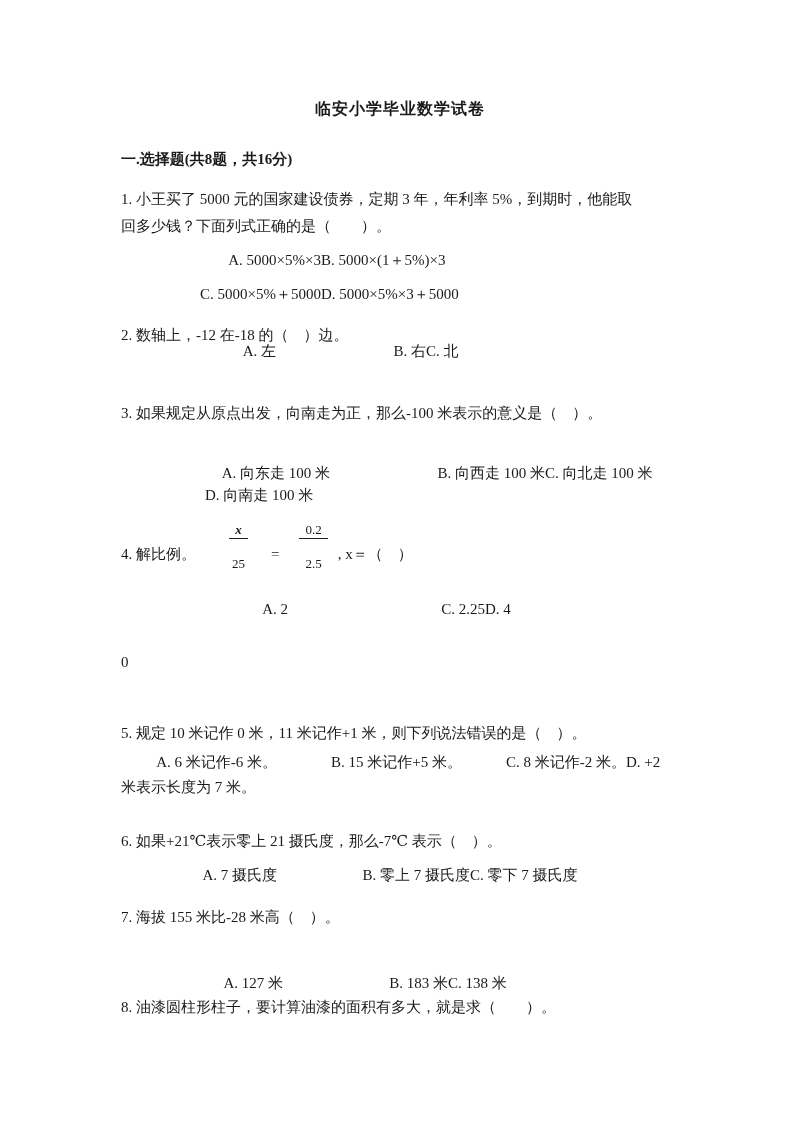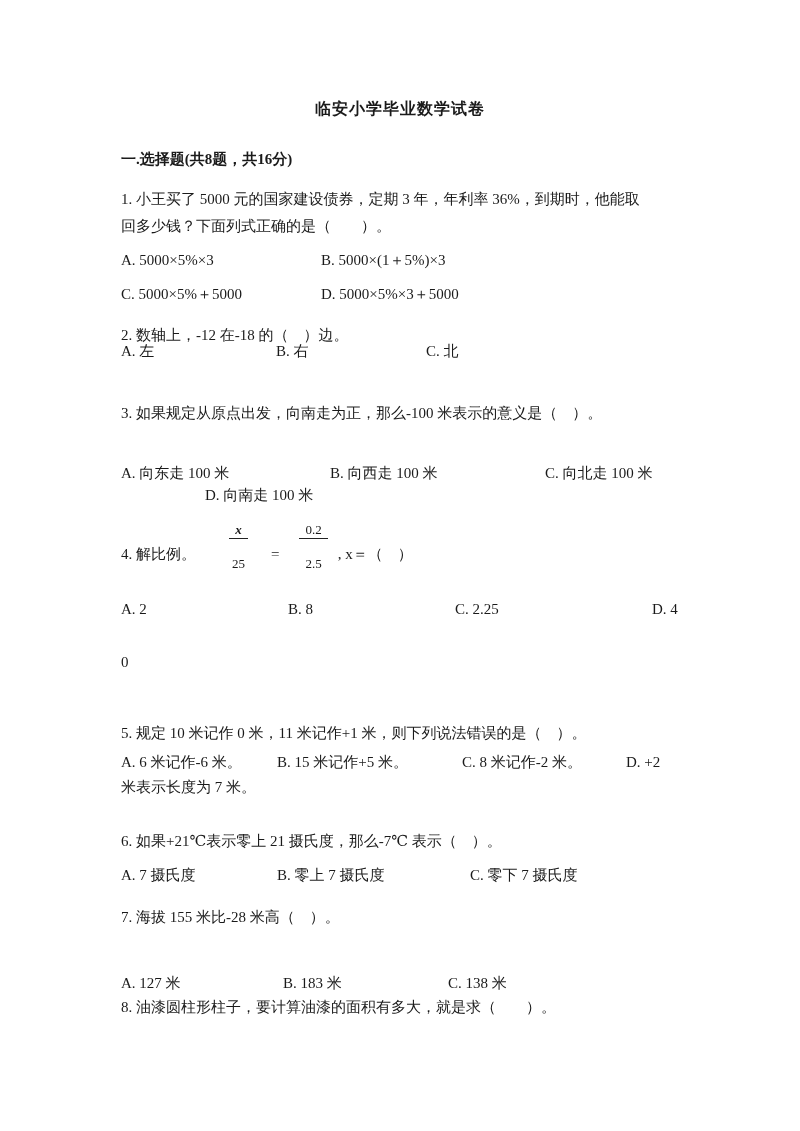--- a/index.html
+++ b/index.html
@@ -14,21 +14,21 @@
   }
   .abs{position:absolute;left:121px;line-height:22px;white-space:nowrap;}
   .title{
     position:absolute;left:0;top:95px;width:100%;
     text-align:center;font-size:16px;font-weight:bold;
     line-height:28px;letter-spacing:1px;
   }
   .section-header{font-weight:bold;}
   .stem{white-space:normal;width:565px;line-height:27px;}
   .optrow{display:flex;}
-  .optrow span{display:inline-block;}
+  .optrow span{display:inline-block;text-align:right;}
   .q4row{display:flex;align-items:center;height:52px;}
   .frac{
     display:inline-flex;flex-direction:column;align-items:center;
     font-size:13px;line-height:17px;text-align:center;
   }
   .frac .num{padding:0 6px;border-bottom:1px solid #222;}
   .frac .den{padding:16px 6px;}
   .it{font-style:italic;font-weight:bold;}
   .gap-l{margin-left:30px;}
   .eq{margin:0 20px;}
@@ -37,21 +37,21 @@
 </head>
 <body>
 
 <div class="page">
 
   <div class="title">临安小学毕业数学试卷</div>
 
   <div class="abs section-header" style="top:148px">一.选择题(共8题，共16分)</div>
 
   <div class="abs stem" style="top:186px">
-    <span>1. 小王买了 5000 元的国家建设债券，定期 3 年，年利率 36%，到期时，他能取</span><br>
+    <span>1. 小王买了 5000 元的国家建设债券，定期 3 年，年利率 5%，到期时，他能取</span><br>
     <span>回多少钱？下面列式正确的是（　　）。</span>
   </div>
   <div class="abs optrow" style="top:249px">
     <span style="width:200px">A. 5000×5%×3</span>
     <span>B. 5000×(1＋5%)×3</span>
   </div>
   <div class="abs optrow" style="top:283px">
     <span style="width:200px">C. 5000×5%＋5000</span>
     <span>D. 5000×5%×3＋5000</span>
   </div>
@@ -79,21 +79,20 @@
     </span>
     <span class="eq">=</span>
     <span class="frac">
       <span class="num">0.2</span>
       <span class="den">2.5</span>
     </span>
     <span class="tail">, x＝（　）</span>
   </div>
   <div class="abs optrow" style="top:598px">
     <span style="width:167px">A. 2</span>
-    <span style="width:167px">B. 8</span>
     <span style="width:197px">C. 2.25</span>
     <span>D. 4</span>
   </div>
   <div class="abs" style="top:651px">0</div>
 
   <div class="abs" style="top:722px">5. 规定 10 米记作 0 米，11 米记作+1 米，则下列说法错误的是（　）。</div>
   <div class="abs optrow" style="top:751px">
     <span style="width:156px">A. 6 米记作-6 米。</span>
     <span style="width:185px">B. 15 米记作+5 米。</span>
     <span style="width:164px">C. 8 米记作-2 米。</span>

